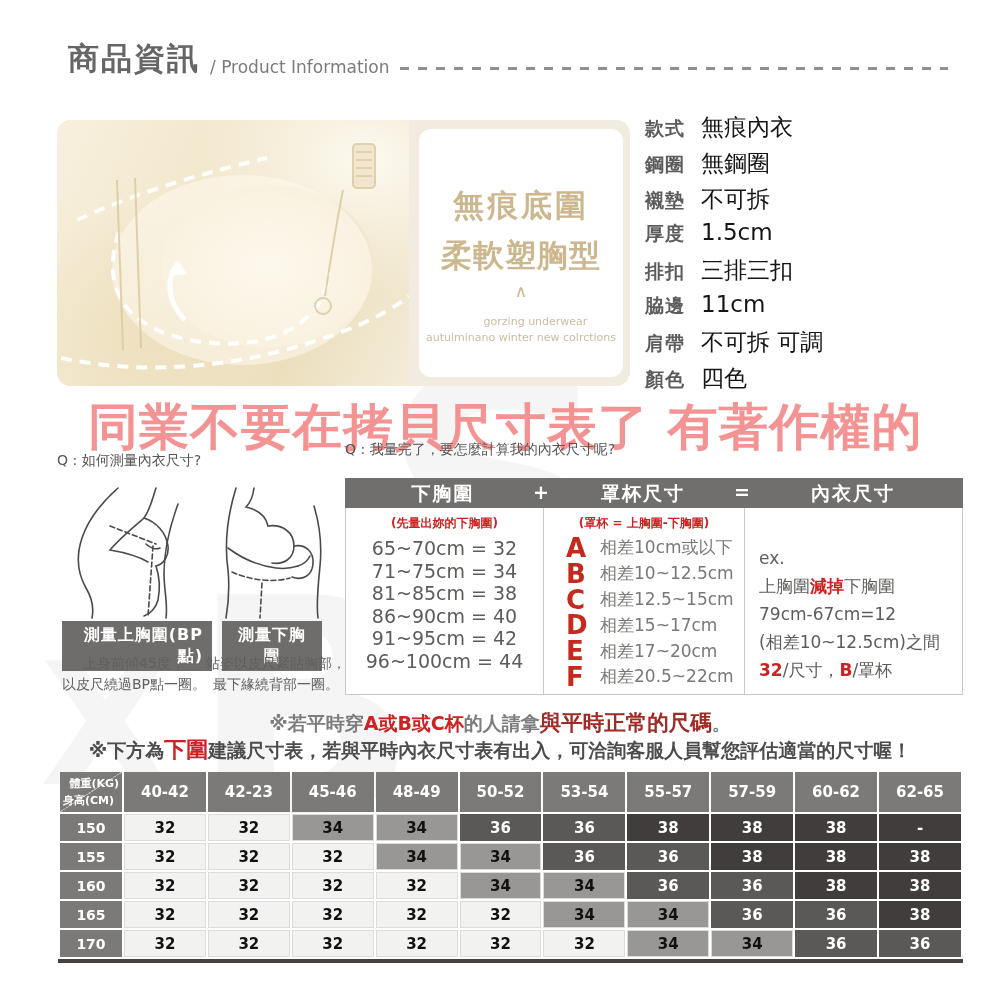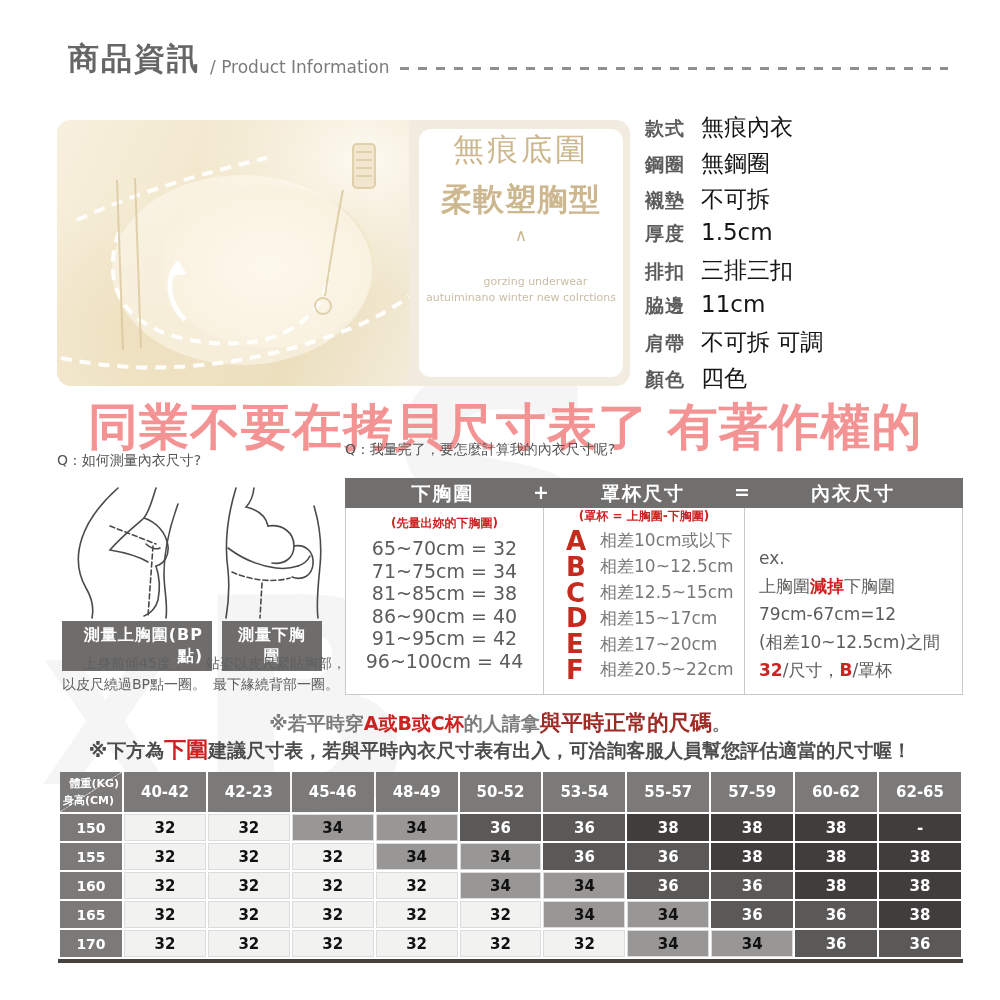--- a/index.html
+++ b/index.html
@@ -27,24 +27,24 @@
   .hero{position:absolute;left:57px;top:120px;width:573px;height:266px;border-radius:14px;
     overflow:hidden;background:var(--cream);}
   .hero-photo{position:absolute;left:0;top:0;width:352px;height:100%;
     background:
       radial-gradient(170px 130px at 60% 55%, #fbf5e6 0%, #f3e8cd 62%, rgba(0,0,0,0) 63%),
       radial-gradient(230px 190px at 28% 80%, #eee0bf 0%, rgba(0,0,0,0) 70%),
       radial-gradient(260px 210px at 88% 15%, #fdfaf2 0%, rgba(0,0,0,0) 65%),
       linear-gradient(115deg,#f8f0de 0%,#f1e6ca 45%,#ebdfbe 72%,#f4ecd9 100%);}
   .hero-panel{position:absolute;left:362px;top:9px;width:204px;height:248px;background:#fff;
     border-radius:12px;text-align:center;}
-  .hero-t1{font-size:31px;font-weight:normal;color:var(--tan);letter-spacing:3px;}
+  .hero-t1{margin-top:56px;font-size:31px;font-weight:bold;color:var(--tan);letter-spacing:3px;}
   .hero-t2{margin-top:8px;font-size:31px;font-weight:bold;color:var(--tan);letter-spacing:1px;}
   .hero-caret{margin-top:4px;font-size:17px;color:var(--tan);}
-  .hero-s1{margin-top:30px;font-size:11px;color:var(--tan-sub);padding-left:29px;}
+  .hero-s1{margin-top:14px;font-size:11px;color:var(--tan-sub);padding-left:29px;}
   .hero-s2{margin-top:3px;font-size:11px;color:var(--tan-sub);}
 
   
   .specs{position:absolute;left:645px;top:112px;width:320px;}
   .spec-row{display:flex;align-items:baseline;height:35.8px;}
   .spec-label{width:56px;font-size:19px;font-weight:bold;color:#5c5c5c;letter-spacing:1px;}
   .spec-value{font-size:23px;color:#151515;}
 
   
   .copyline{position:absolute;left:88px;top:394px;width:900px;font-size:50px;font-weight:bold;
@@ -61,21 +61,21 @@
   .fig-note{position:absolute;font-size:14px;color:#5f5f5f;line-height:21px;text-align:center;}
 
   
   .calc{position:absolute;left:345px;top:478px;width:618px;border-radius:15px;}
   .calc-head{position:relative;height:30px;background:var(--calc-head);}
   .calc-head span{position:absolute;top:3px;color:#fff;font-size:19px;font-weight:bold;
     transform:translateX(-50%);letter-spacing:2px;}
   .calc-body{display:flex;height:187px;background:#fff;border:1px solid #c9c9c9;border-top:none;}
   .cb-col{height:100%;}
   .cb1{width:197px;text-align:center;padding-top:7px;}
-  .cb2{width:201px;border-left:1px solid #c9c9c9;}
+  .cb2{width:201px;border-left:1px solid #c9c9c9;padding-top:7px;}
   .cb3{flex:1;border-left:1px solid #c9c9c9;padding:36px 0 0 14px;}
   .col-note{font-size:12px;font-weight:bold;color:var(--red-note);}
   .ub-row{font-size:19px;color:var(--text-gray);line-height:22.6px;}
   .cb1 .ub-row:first-of-type{margin-top:5px;}
   .cup-row{display:flex;align-items:center;height:25.8px;padding-left:22px;}
   .cup-row:first-of-type{margin-top:3px;}
   .cup-letter{width:34px;font-size:26px;font-weight:bold;color:var(--red);line-height:1;}
   .cup-text{font-size:17px;color:#7a7876;}
   .ex-line{font-size:17px;color:var(--text-gray);line-height:28px;}
   .ex-red{color:var(--red-note);font-weight:bold;}

